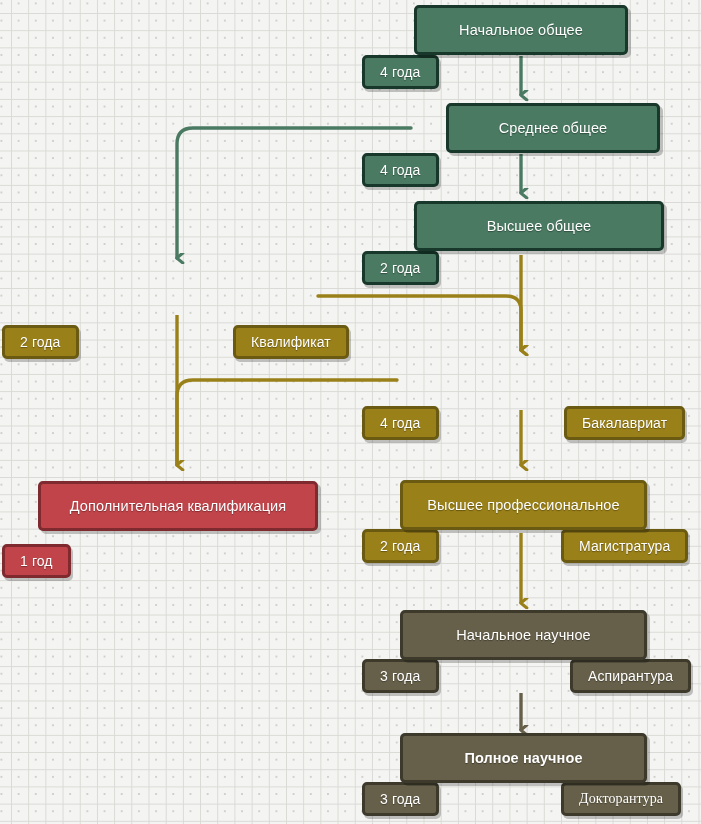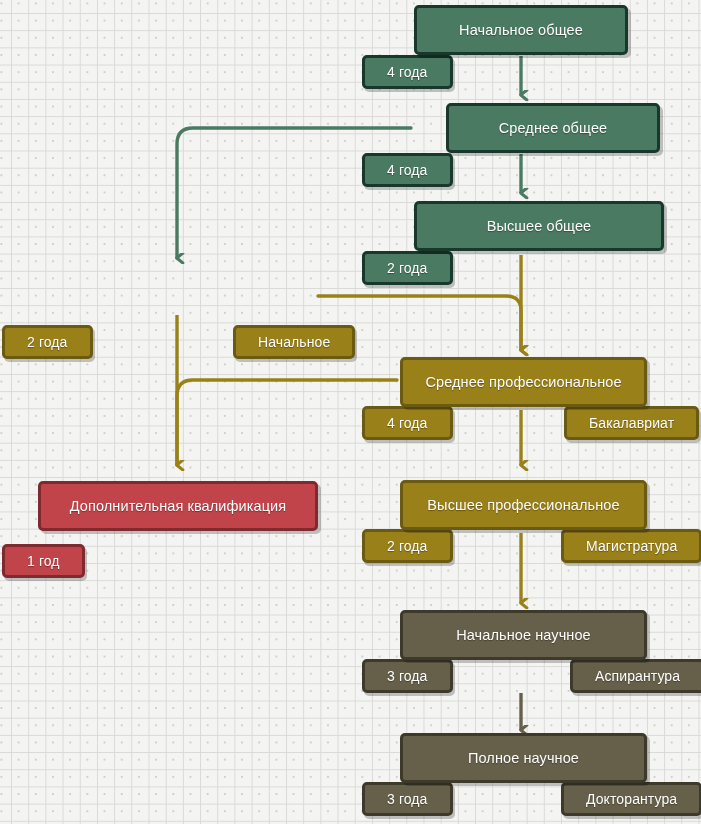--- a/index.html
+++ b/index.html
@@ -43,21 +43,21 @@
   .main{
     height:50px;
     border:3px solid;
     box-shadow:3px 3px 0 rgba(0,0,0,.22);
   }
   .tag{
     height:34px;
     border:3px solid;
     box-shadow:2px 3px 0 rgba(0,0,0,.22);
     font-size:14px;
-    padding:0 22px;
+    padding:0 15px;
   }
   .green{ background:#4a7a62; border-color:#17382a; }
   .gold { background:#9a8018; border-color:#6a5a12; }
   .red  { background:#c0444a; border-color:#7e2a2e; }
   .brown{ background:#66604a; border-color:#3d3a2c; }
 
   .zA{z-index:3}
   .zB{z-index:4}
 </style>
 </head>
@@ -118,26 +118,23 @@
     <span>Высшее общее</span>
   </div>
   <div class="node tag green zA" style="left:362px;top:251px;">
     <span>2 года</span>
   </div>
 
   <div class="node tag gold zA" style="left:2px;top:325px;">
     <span>2 года</span>
   </div>
   <div class="node tag gold zA" style="left:233px;top:325px;">
-    <span>Начальное</span>
+    <span>Квалификат</span>
   </div>
 
-  <div class="node main gold zB" style="left:400px;top:357px;width:247px;">
-    <span>Среднее профессиональное</span>
-  </div>
   <div class="node tag gold zA" style="left:362px;top:406px;">
     <span>4 года</span>
   </div>
   <div class="node tag gold zA" style="left:564px;top:406px;">
     <span>Бакалавриат</span>
   </div>
 
   <div class="node main red zB" style="left:38px;top:481px;width:280px;">
     <span>Дополнительная квалификация</span>
   </div>
@@ -158,22 +155,22 @@
   <div class="node main brown zB" style="left:400px;top:610px;width:247px;">
     <span>Начальное научное</span>
   </div>
   <div class="node tag brown zA" style="left:362px;top:659px;">
     <span>3 года</span>
   </div>
   <div class="node tag brown zA" style="left:570px;top:659px;">
     <span>Аспирантура</span>
   </div>
 
-  <div class="node main brown zB" style="left:400px;top:733px;width:247px;">
+  <div class="node main brown zB" style="left:400px;top:733px;width:247px;font-weight:bold;">
     <span>Полное научное</span>
   </div>
   <div class="node tag brown zA" style="left:362px;top:782px;">
     <span>3 года</span>
   </div>
-  <div class="node tag brown zA" style="left:561px;top:782px;">
+  <div class="node tag brown zA" style="left:561px;top:782px;font-family:Liberation Serif, serif;">
     <span>Докторантура</span>
   </div>
 </div>
 
 </body></html>

